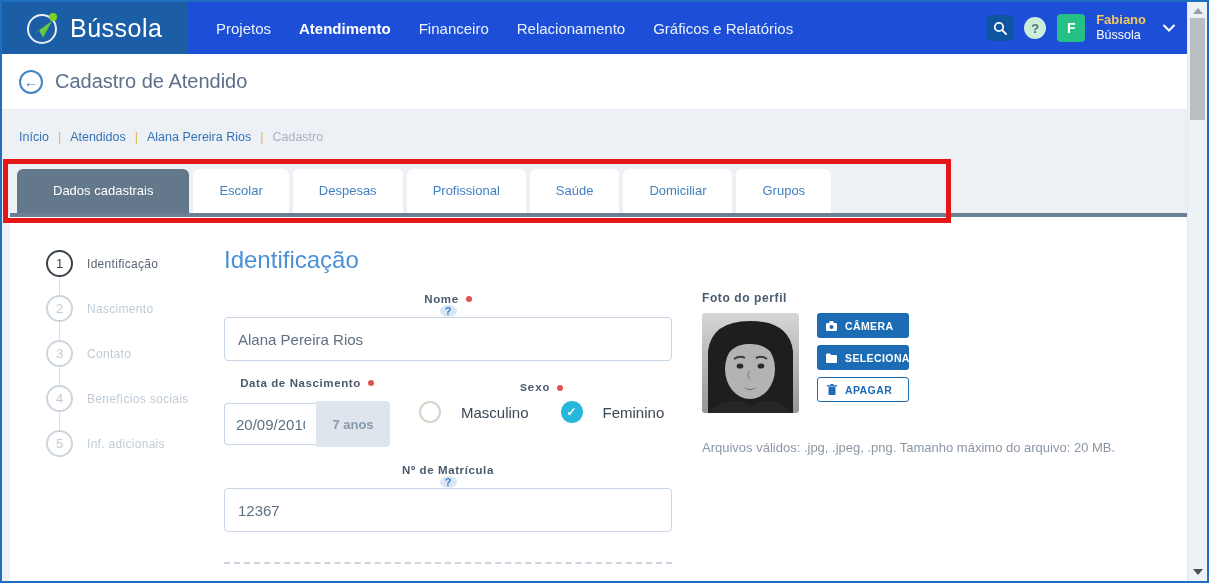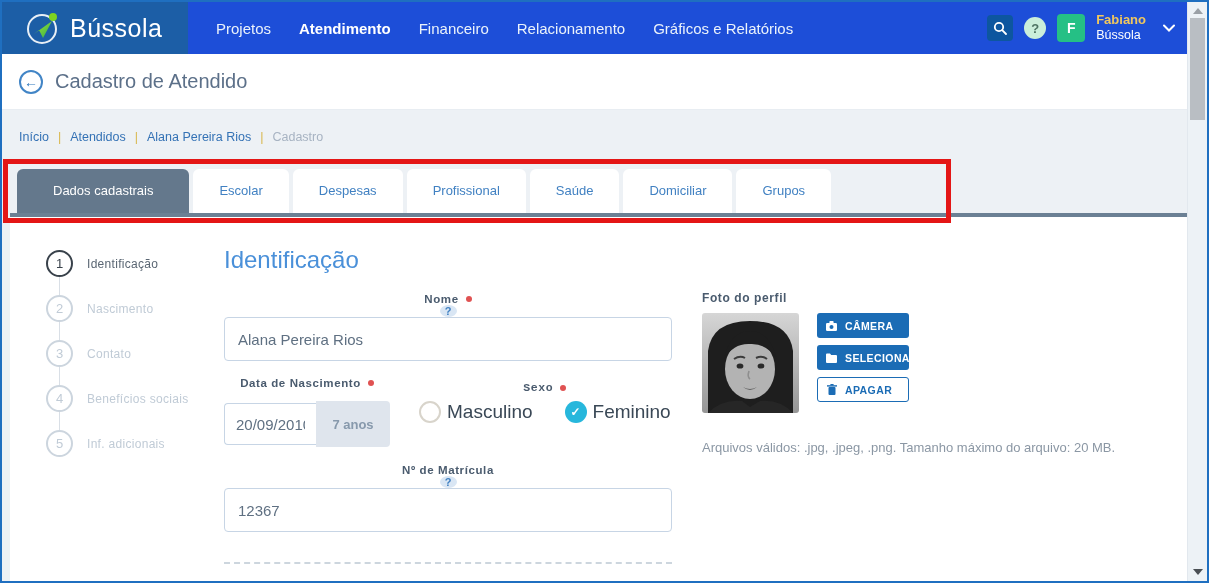--- a/index.html
+++ b/index.html
@@ -59,21 +59,21 @@
   .q-badge { width:17px; height:17px; border-radius:50%; background:#d9e6f4; color:#3f7fc1; font-size:11px; font-weight:bold; display:flex; align-items:center; justify-content:center; cursor:pointer; }
   .text-input { width:100%; height:44px; border:1px solid #c7d5e5; border-radius:4px; padding:0 13px; font-size:15px; color:#5f7082; font-family:"Liberation Sans",sans-serif; outline:none; background:#fff; }
   .row2 { display:flex; margin-top:16px; }
   .date-group { display:flex; align-items:center; }
   .date-input { width:92px; height:42px; border:1px solid #c7d5e5; border-right:none; border-radius:4px 0 0 4px; padding:0 11px; font-size:15px; color:#5f7082; font-family:"Liberation Sans",sans-serif; outline:none; }
   .age-badge { width:74px; height:46px; background:#dfe5ed; border-radius:0 4px 4px 0; color:#8799ac; font-size:13px; font-weight:bold; display:flex; align-items:center; justify-content:center; }
   .sexo-group { margin-left:29px; }
   .radios { display:flex; align-items:center; margin-top:6px; }
   .radio-circle { width:22px; height:22px; border-radius:50%; border:2px solid #d8d4cb; background:#fff; cursor:pointer; flex:none; }
   .radio-check { width:22px; height:22px; border-radius:50%; background:#27b7dc; color:#fff; font-size:12px; font-weight:bold; display:flex; align-items:center; justify-content:center; cursor:pointer; flex:none; }
-  .radio-label { font-size:19px; color:#3a4856; margin-left:6px; }
+  .radio-label { font-size:15px; color:#3a4856; margin-left:20px; }
   .radio-gap { width:32px; }
   .row3 { margin-top:17px; }
   .dashed-sep { margin-top:30px; border-top:2px dashed #cdd6de; width:100%; }
 
   
   .photo-col { margin-left:30px; padding-top:74px; }
   .photo-label { font-size:12px; color:#4a5b6e; font-weight:bold; letter-spacing:.6px; margin-bottom:8px; }
   .photo-row { display:flex; }
   .photo-frame { width:97px; height:100px; border-radius:3px; overflow:hidden; flex:none; }
   .photo-buttons { display:flex; flex-direction:column; gap:7px; margin-left:18px; }

